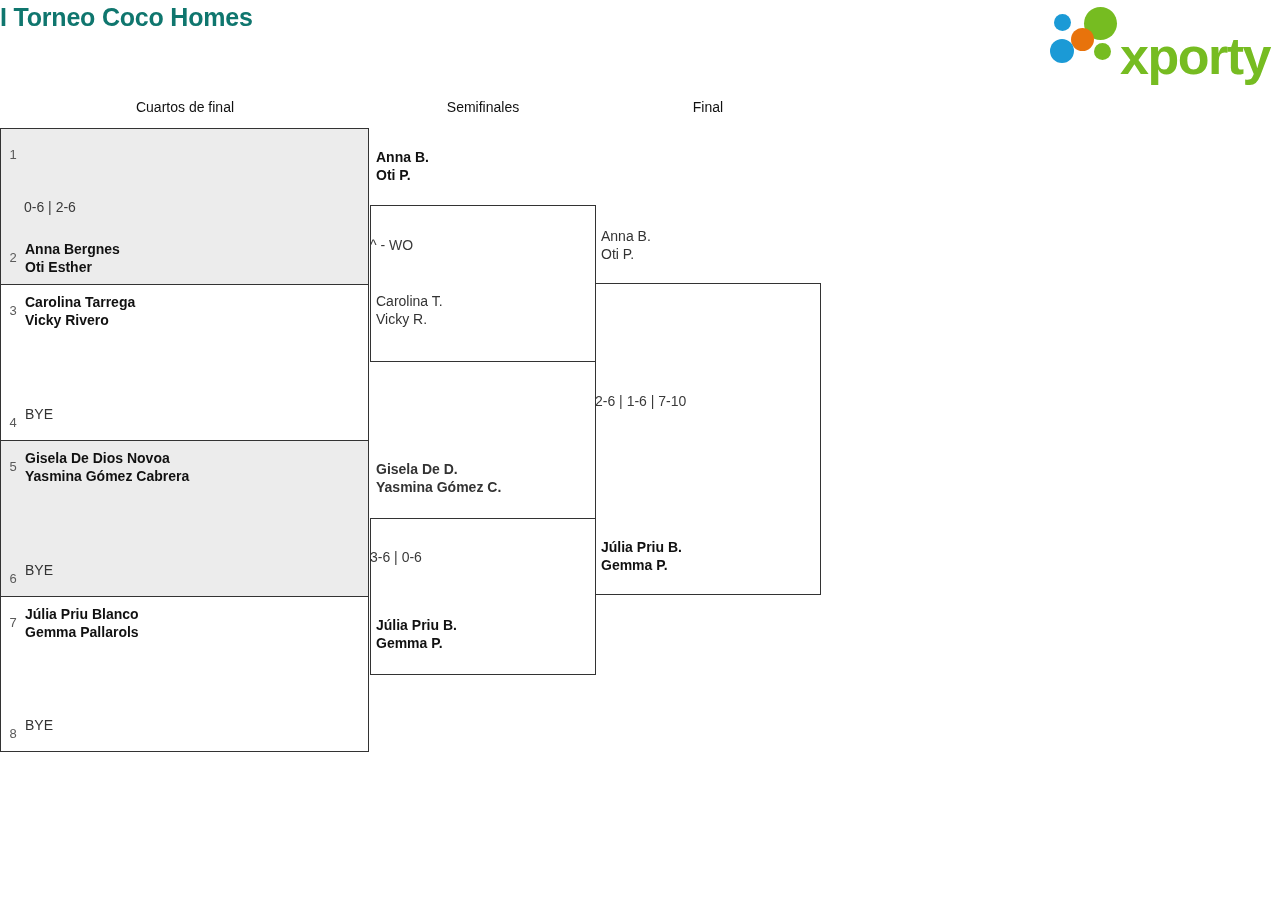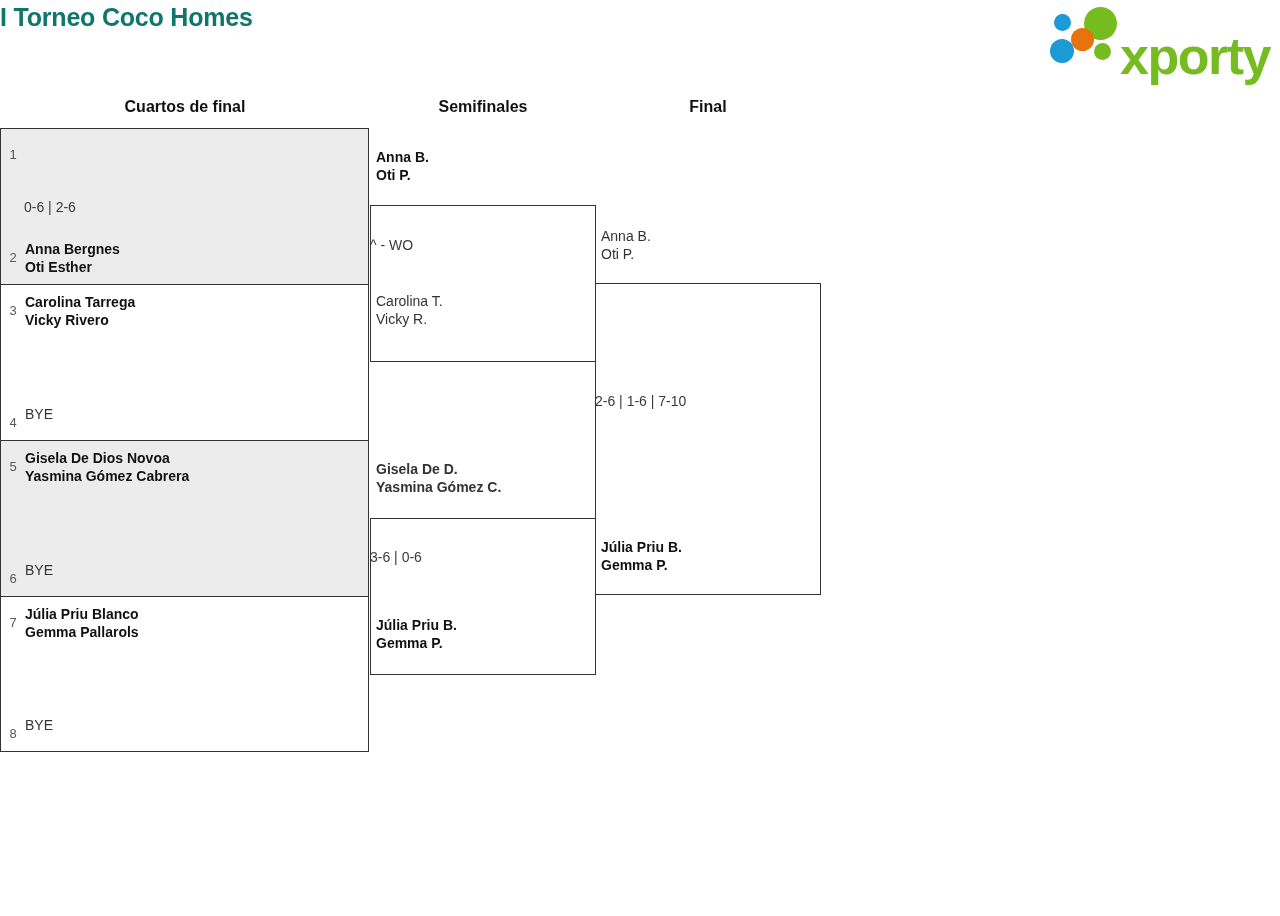--- a/index.html
+++ b/index.html
@@ -59,22 +59,22 @@
     font-weight: bold;
     line-height: 60px;
     letter-spacing: -1.5px;
     color: #76bc21;
     margin-top: 20px;
   }
 
   
   .round-heading {
     position: absolute;
-    font-size: 16px;
-    font-weight: bold;
+    font-size: 14px;
+    font-weight: normal;
     line-height: 20px;
     color: #111111;
     text-align: center;
     white-space: nowrap;
   }
   .rh-qf  { left: 60px;  top: 97px; width: 250px; }
   .rh-sf  { left: 370px; top: 97px; width: 226px; }
   .rh-fin { left: 595px; top: 97px; width: 226px; }
 
   

